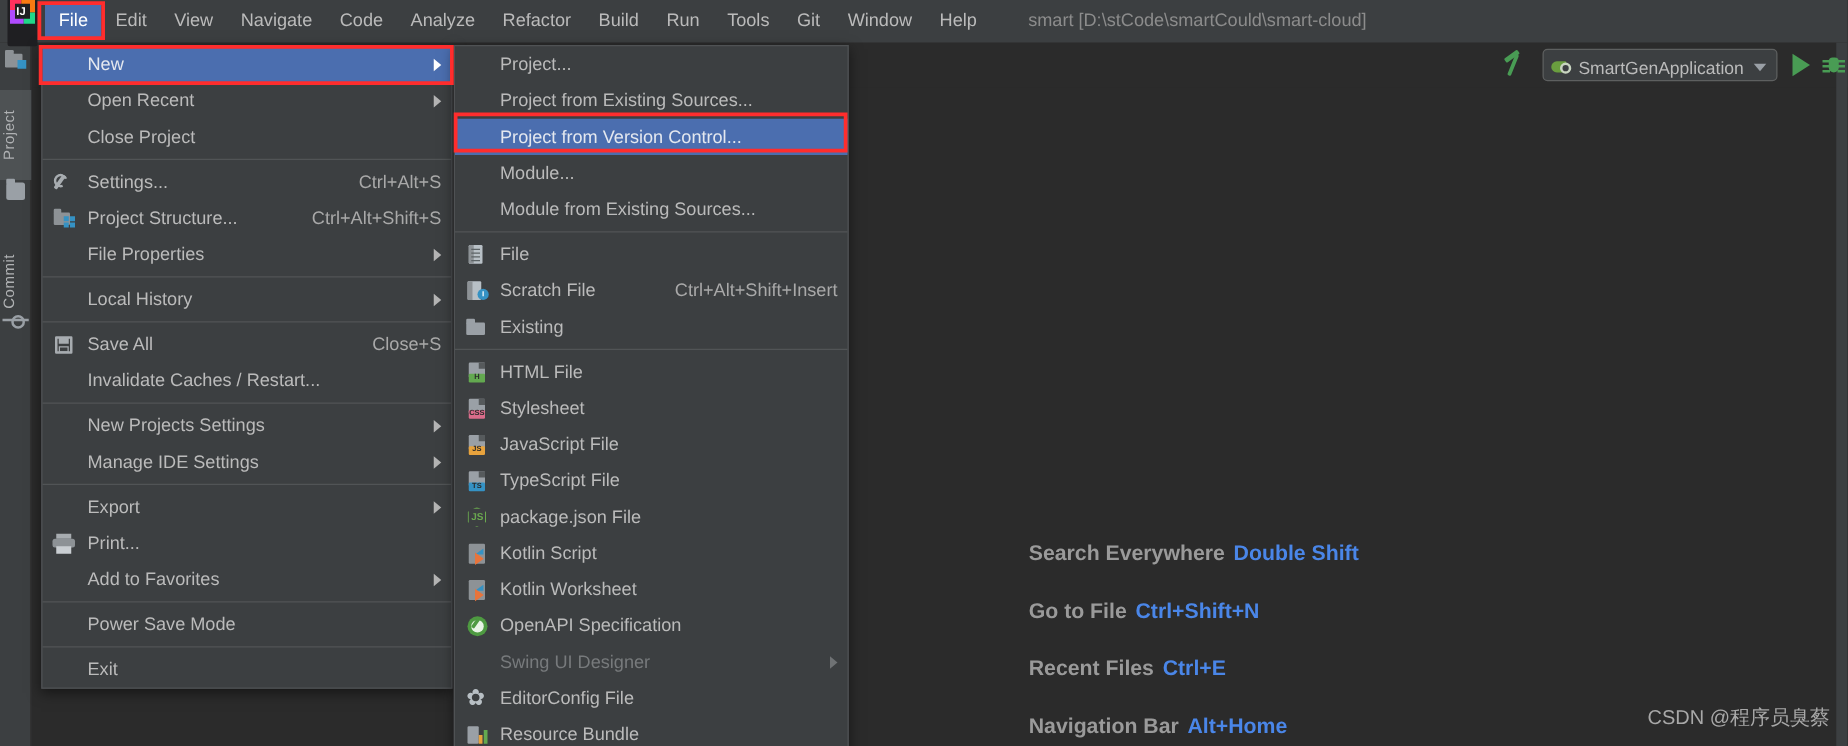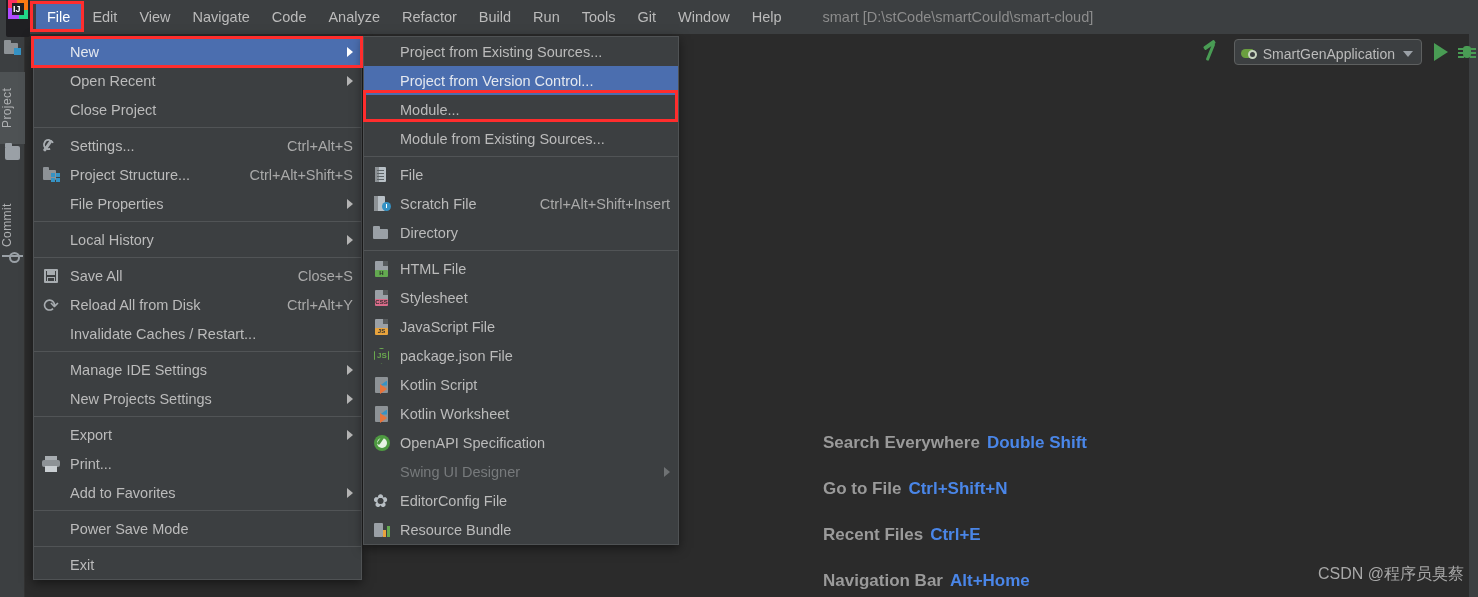--- a/index.html
+++ b/index.html
@@ -474,37 +474,32 @@
       <div class="mrow">
         <div class="m-ico i-save">
           <span class="sv"></span>
           <span class="sv2"></span>
           <span class="sv3"></span>
         </div>
         <span class="m-label">Save All</span>
         <span class="m-shortcut">Close+S</span>
       </div>
       <div class="mrow">
-        <div class="m-ico i-reload"></div>
-        <span class="m-label">Reload All from Disk</span>
-        <span class="m-shortcut">Ctrl+Alt+Y</span>
-      </div>
-      <div class="mrow">
         <div class="m-ico"></div>
         <span class="m-label">Invalidate Caches / Restart...</span>
       </div>
       <div class="msep"></div>
       <div class="mrow">
         <div class="m-ico"></div>
+        <span class="m-label">New Projects Settings</span>
+        <span class="m-arrow"></span>
+      </div>
+      <div class="mrow">
+        <div class="m-ico"></div>
         <span class="m-label">Manage IDE Settings</span>
-        <span class="m-arrow"></span>
-      </div>
-      <div class="mrow">
-        <div class="m-ico"></div>
-        <span class="m-label">New Projects Settings</span>
         <span class="m-arrow"></span>
       </div>
       <div class="msep"></div>
       <div class="mrow">
         <div class="m-ico"></div>
         <span class="m-label">Export</span>
         <span class="m-arrow"></span>
       </div>
       <div class="mrow">
         <div class="m-ico i-print">
@@ -525,20 +520,24 @@
         <span class="m-label">Power Save Mode</span>
       </div>
       <div class="msep"></div>
       <div class="mrow">
         <div class="m-ico"></div>
         <span class="m-label">Exit</span>
       </div>
     </div>
 
   <div class="menu-popup" id="new-menu">
+      <div class="mrow">
+        <div class="m-ico"></div>
+        <span class="m-label">Project...</span>
+      </div>
       <div class="mrow">
         <div class="m-ico"></div>
         <span class="m-label">Project from Existing Sources...</span>
       </div>
       <div class="mrow sel">
         <div class="m-ico"></div>
         <span class="m-label">Project from Version Control...</span>
       </div>
       <div class="mrow">
         <div class="m-ico"></div>
@@ -565,21 +564,21 @@
           <span class="sc4"></span>
         </div>
         <span class="m-label">Scratch File</span>
         <span class="m-shortcut">Ctrl+Alt+Shift+Insert</span>
       </div>
       <div class="mrow">
         <div class="m-ico i-folder">
           <span class="fb"></span>
           <span class="fa"></span>
         </div>
-        <span class="m-label">Directory</span>
+        <span class="m-label">Existing</span>
       </div>
       <div class="msep"></div>
       <div class="mrow">
         <div class="m-ico">
           <span class="ft">
             <span class="pg"></span>
             <span class="corner"></span>
             <span class="tag tag-h">H</span>
           </span>
         </div>
@@ -599,20 +598,30 @@
         <div class="m-ico">
           <span class="ft">
             <span class="pg"></span>
             <span class="corner"></span>
             <span class="tag tag-js">JS</span>
           </span>
         </div>
         <span class="m-label">JavaScript File</span>
       </div>
       <div class="mrow">
+        <div class="m-ico">
+          <span class="ft">
+            <span class="pg"></span>
+            <span class="corner"></span>
+            <span class="tag tag-ts">TS</span>
+          </span>
+        </div>
+        <span class="m-label">TypeScript File</span>
+      </div>
+      <div class="mrow">
         <div class="m-ico i-npm">
           <span class="hex"></span>
           <span class="js">JS</span>
         </div>
         <span class="m-label">package.json File</span>
       </div>
       <div class="mrow">
         <div class="m-ico i-kotlin">
           <span class="kb"></span>
           <span class="k2"></span>

